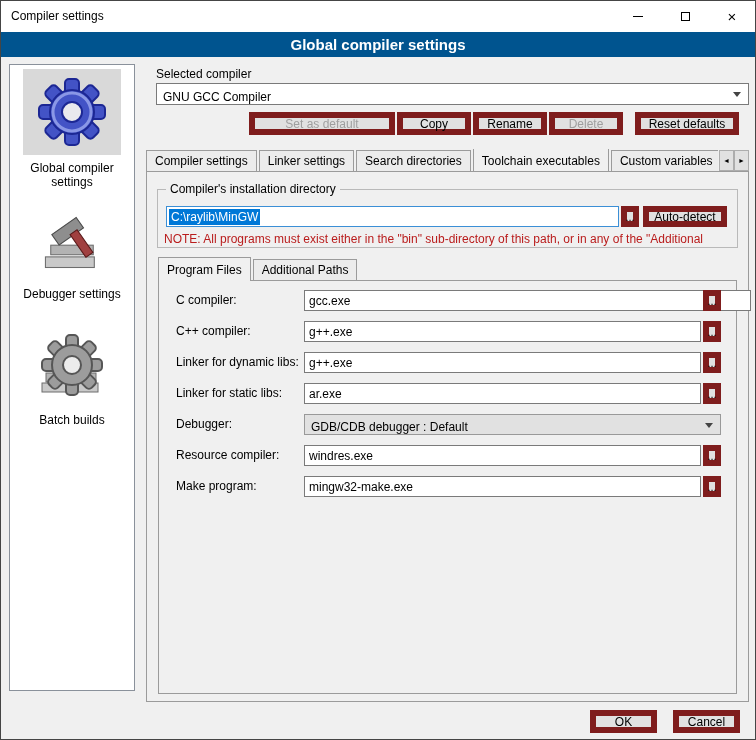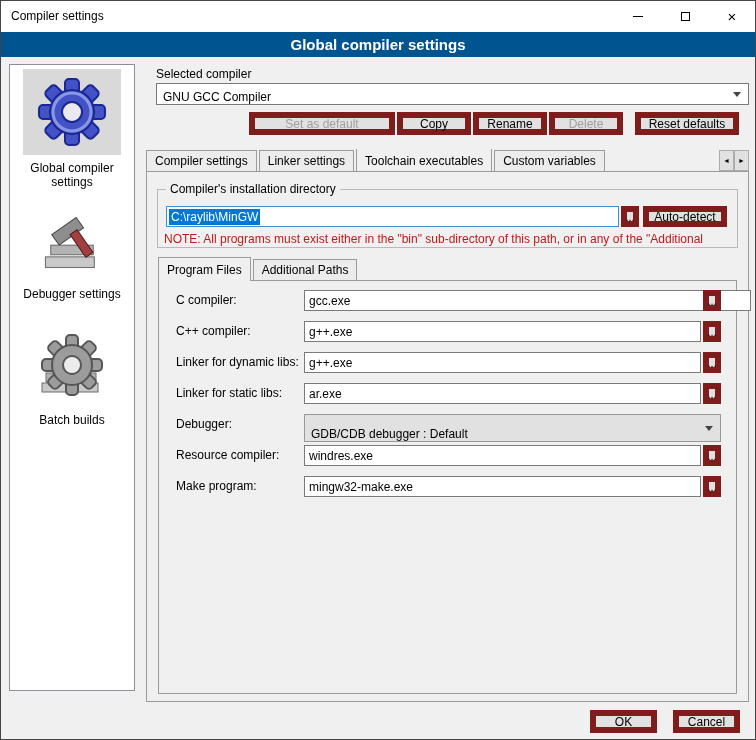--- a/index.html
+++ b/index.html
@@ -147,20 +147,21 @@
 
   <div class="btn disabled" style="left:248px;top:111px;width:146px;height:23px;">Set as default</div>
   <div class="btn" style="left:396px;top:111px;width:74px;height:23px;">Copy</div>
   <div class="btn" style="left:472px;top:111px;width:74px;height:23px;">Rename</div>
   <div class="btn disabled" style="left:548px;top:111px;width:74px;height:23px;">Delete</div>
   <div class="btn" style="left:634px;top:111px;width:104px;height:23px;">Reset defaults</div>
 
   <div class="tabstrip">
     <div class="tab">Compiler settings</div>
     <div class="tab">Linker settings</div>
+    <div class="tab">Search directories</div>
     <div class="tab active">Toolchain executables</div>
     <div class="tab">Custom variables</div>
 
   </div>
   <div class="tscroll" style="left:718px;">◄</div>
   <div class="tscroll" style="left:733px;">►</div>
 
   <div class="panel"></div>
 
   <div class="groupbox">
@@ -199,21 +200,21 @@
     <span class="ellip">...</span>
   </div>
 
   <span class="lbl" style="left:175px;top:385px;">Linker for static libs:</span>
   <input class="tinput" style="left: 303px; top: 382px; width: 397px; height: 21px;" value="ar.exe">
   <div class="btn" style="left:702px;top:382px;width:18px;height:21px;">
     <span class="ellip">...</span>
   </div>
 
   <span class="lbl" style="left:175px;top:416px;">Debugger:</span>
-  <div class="combo gray" style="left:303px;top:413px;width:417px;height:28px;">
+  <div class="combo gray" style="left:303px;top:413px;width:417px;height:21px;">
     <span>GDB/CDB debugger : Default</span>
     <span class="chev"></span>
   </div>
 
   <span class="lbl" style="left:175px;top:447px;">Resource compiler:</span>
   <input class="tinput" style="left: 303px; top: 444px; width: 397px; height: 21px;" value="windres.exe">
   <div class="btn" style="left:702px;top:444px;width:18px;height:21px;">
     <span class="ellip">...</span>
   </div>
 

